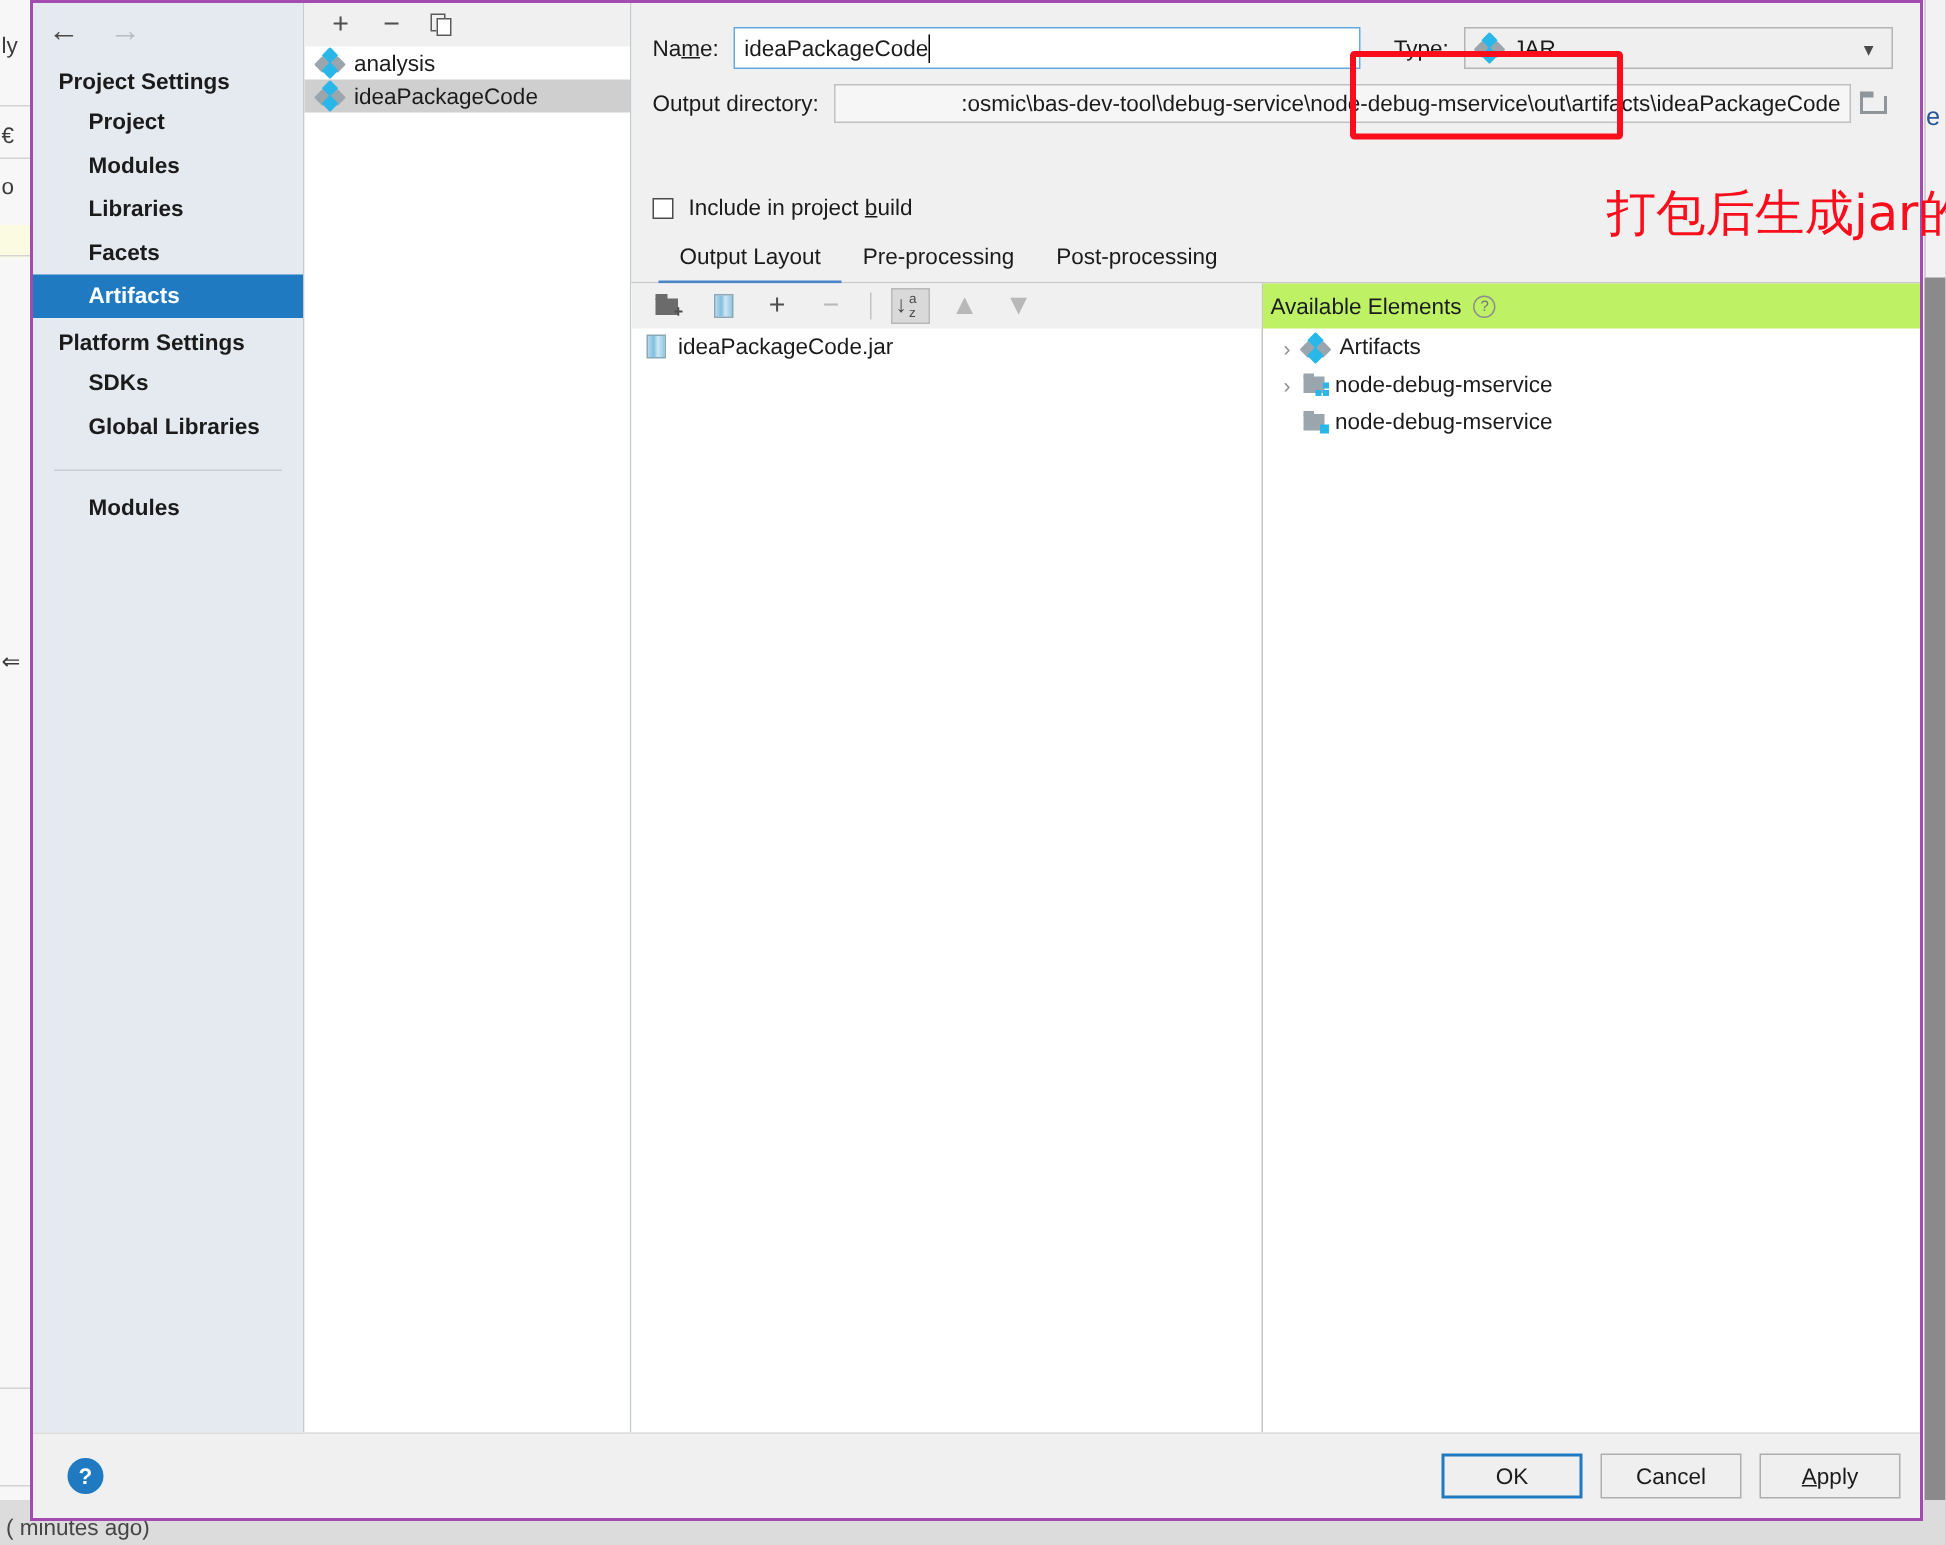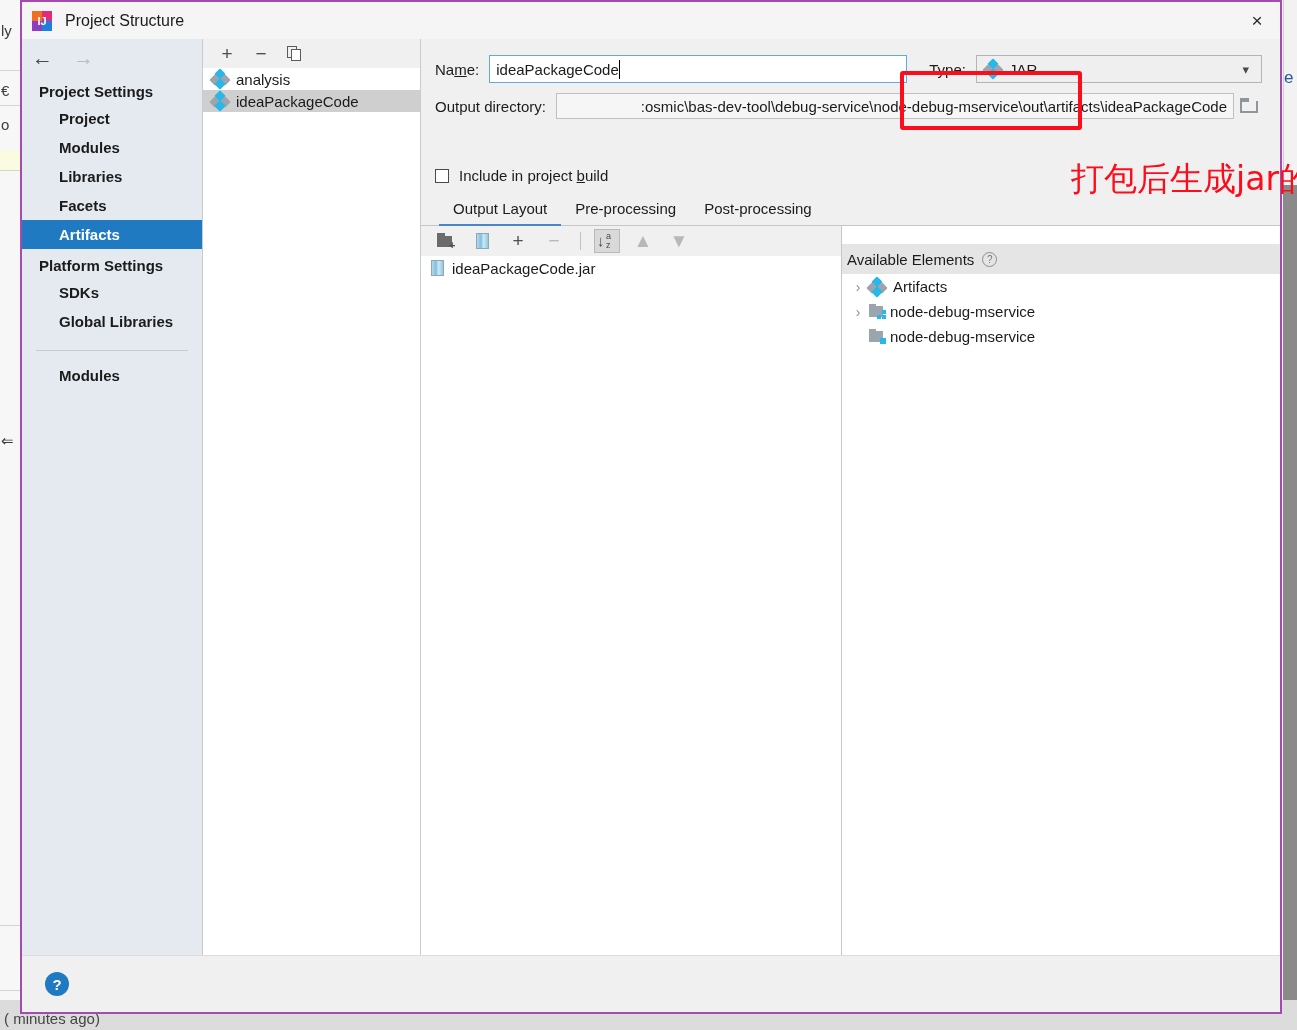--- a/index.html
+++ b/index.html
@@ -466,29 +466,28 @@
 
   .pane-right {
     width: 438px;
     background: #ffffff;
     display: flex;
     flex-direction: column;
     flex: 0 0 auto;
   }
   .avail-header {
     height: 30px;
-    background: #e5e5e5;
+    background: #bef264;
     display: flex;
     align-items: center;
     padding-left: 5px;
     font-size: 15px;
     color: #1b1b1b;
     gap: 8px;
     flex: 0 0 auto;
-    margin-top: 18px;
   }
   .help-circle {
     width: 15px; height: 15px;
     border: 1.4px solid #8e8e8e;
     border-radius: 50%;
     box-sizing: border-box;
     font-size: 10px;
     color: #777777;
     display: flex; align-items: center; justify-content: center;
     cursor: pointer;
@@ -629,31 +628,20 @@
   </div>
   <div class="bg-right-area"></div>
   <div class="bg-right-panel"></div>
   <div class="bg-right-e">e</div>
   <div class="bg-bottom-strip"></div>
   <div class="bg-bottom-text">( minutes ago)</div>
 </div>
 
 <div id="dialog">
 
-  <div class="titlebar">
-    <div class="title-icon">
-      <span class="q1"></span>
-        <span class="q2"></span>
-        <span class="q3"></span>
-        <span class="q4"></span>
-      <span class="ij">IJ</span>
-    </div>
-    <div class="title-text">Project Structure</div>
-    <div class="close-btn">×</div>
-  </div>
 
   <div class="dialog-body">
 
     <div class="leftnav">
       <div class="nav-arrows">
         <span class="nav-arrow">←</span>
         <span class="nav-arrow disabled">→</span>
       </div>
 
       <div class="nav-group-title">Project Settings</div>
@@ -820,14 +808,22 @@
       </div>
 
 
       <div class="annot-box"></div>
       <div class="annot-text">打包后生成jar的路径</div>
     </div>
   </div>
 
   <div class="footer">
     <div class="help-btn">?</div>
+    <div class="footer-buttons">
+      <div class="btn default">OK</div>
+      <div class="btn">Cancel</div>
+      <div class="btn">
+          <u>A</u>
+          <span>pply</span>
+        </div>
+    </div>
   </div>
 </div>
 
 </body></html>

